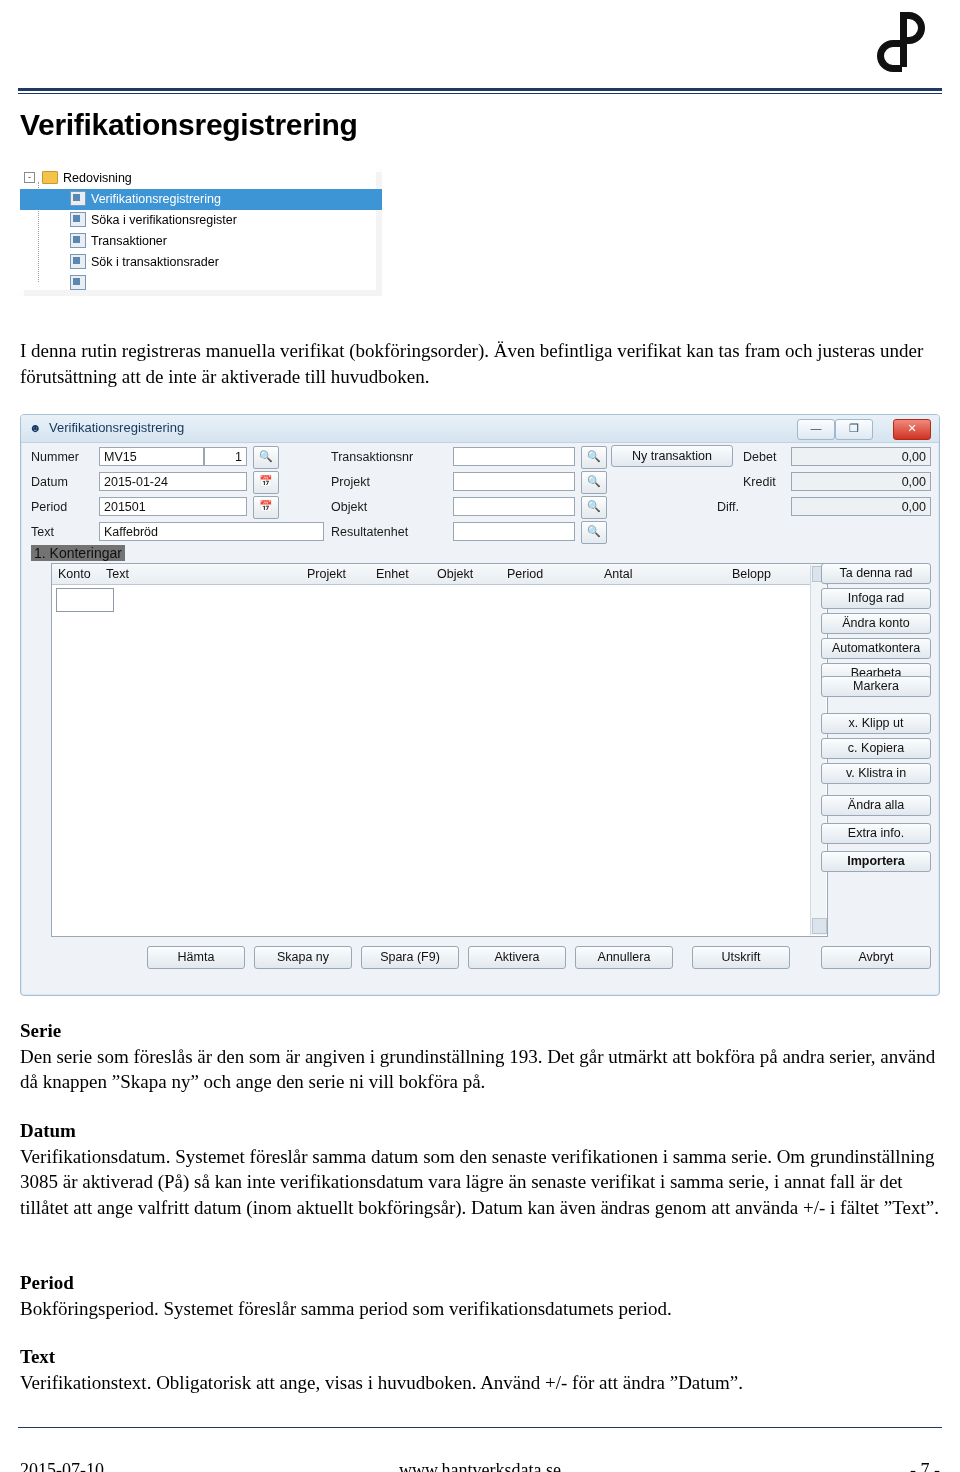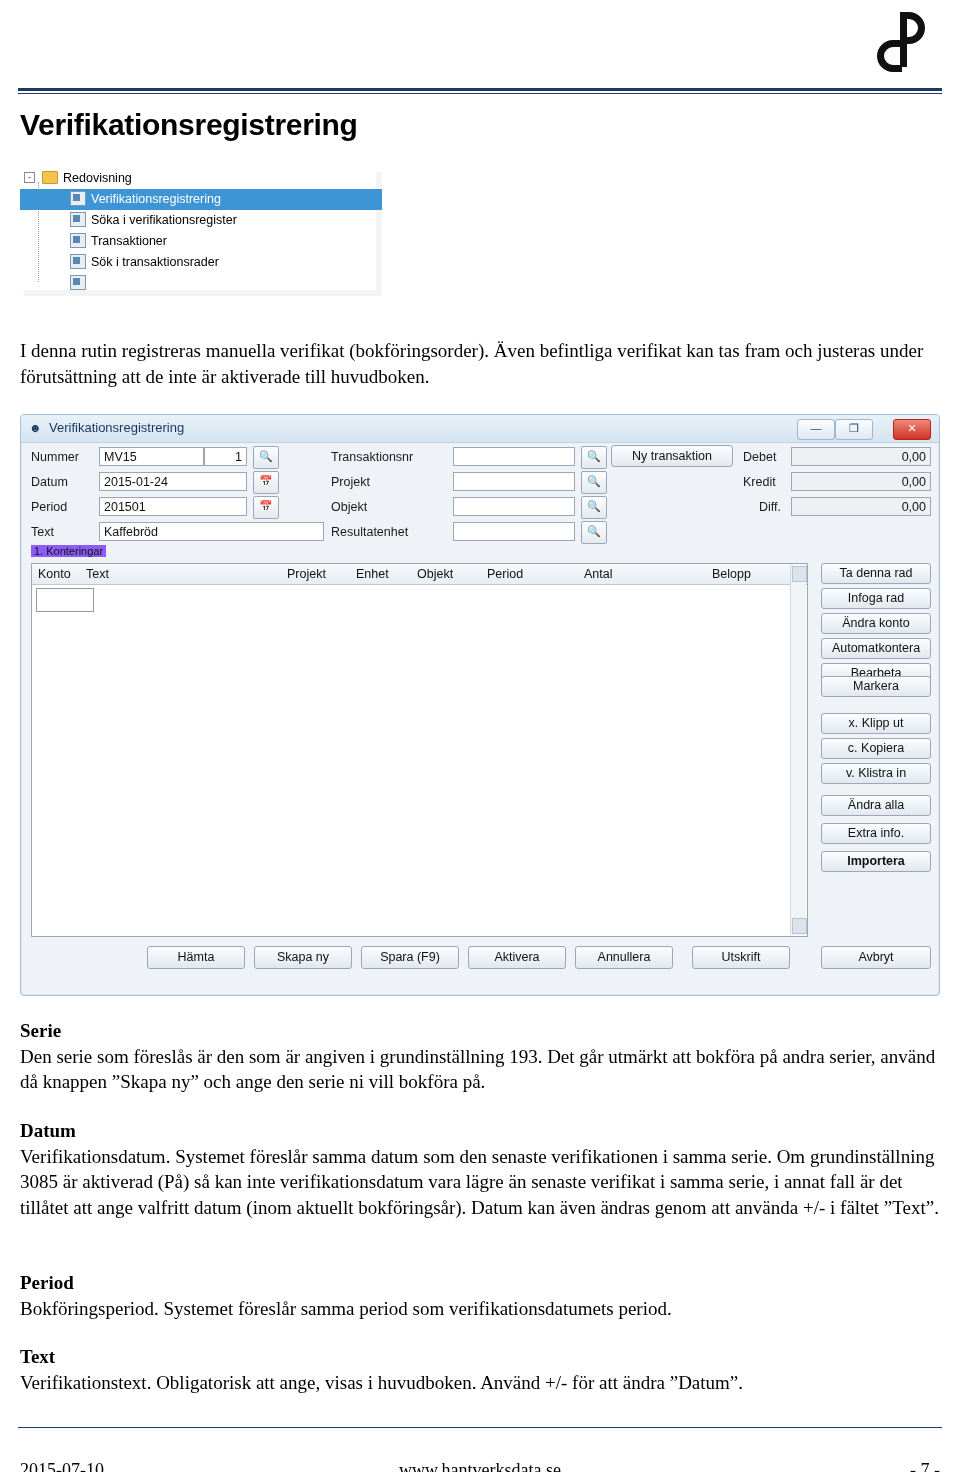--- a/index.html
+++ b/index.html
@@ -92,23 +92,23 @@
   .inp.num{text-align:right;}
   .mini-btn{
     position:absolute;width:24px;height:21px;border:1px solid #9aa7b4;border-radius:2px;
     background:linear-gradient(to bottom,#fdfefe,#e3e9ee);text-align:center;line-height:19px;font-size:11px;color:#2b4a68;
   }
   .btn{
     position:absolute;border:1px solid #9aa7b4;border-radius:3px;
     background:linear-gradient(to bottom,#fbfdfe,#e1e8ee);
     text-align:center;font-size:12.5px;color:#111;box-sizing:border-box;
   }
-  .grp-label{position:absolute;font-size:11px;color:#111;background:#8b5cf6;padding:0 3px;}
+  .grp-label{position:absolute;font-size:14px;color:#111;background:#737373;padding:0 3px;}
   .grid{
-    position:absolute;background:#fff;border:1px solid #9aa7b4;
+    position:absolute;background:#fff;border:1px solid #9aa7b4;margin-left:20px;
   }
   .grid-head{
     position:absolute;left:0;top:0;right:0;height:20px;
     background:linear-gradient(to bottom,#f7f9fb,#e7edf2);border-bottom:1px solid #bcc7d2;
   }
   .grid-head span{position:absolute;top:3px;font-size:12.5px;color:#111;}
   .cellbox{position:absolute;left:4px;top:24px;width:56px;height:22px;border:1px solid #8f9aa6;background:#fff;}
   .vscroll{position:absolute;right:1px;top:1px;width:15px;bottom:1px;background:#f0f4f7;border-left:1px solid #cfd9e2;}
   .vscroll .thumb{position:absolute;left:1px;width:13px;height:14px;background:#dbe4ec;border:1px solid #b9c6d2;}
 
@@ -215,21 +215,21 @@
     <div class="field-label" style="left:310px;top:110px;">Resultatenhet</div>
     <div class="inp" style="left:432px;top:107px;width:122px;"></div>
     <div class="mini-btn" style="left:560px;top:106px;">🔍</div>
 
     <div class="btn" style="left:590px;top:30px;width:122px;height:22px;line-height:20px;">Ny transaktion</div>
 
     <div class="field-label" style="left:722px;top:35px;">Debet</div>
     <div class="inp ro num" style="left:770px;top:32px;width:140px;">0,00</div>
     <div class="field-label" style="left:722px;top:60px;">Kredit</div>
     <div class="inp ro num" style="left:770px;top:57px;width:140px;">0,00</div>
-    <div class="field-label" style="left:738px;top:85px;">Diff.</div>
+    <div class="field-label" style="left:696px;top:85px;">Diff.</div>
     <div class="inp ro num" style="left:770px;top:82px;width:140px;">0,00</div>
 
     <div class="grp-label" style="left:10px;top:130px;">1. Konteringar</div>
 
     <div class="grid" style="left:10px;top:148px;width:775px;height:372px;">
       <div class="grid-head">
         <span style="left:6px;">Konto</span>
         <span style="left:54px;">Text</span>
         <span style="left:255px;">Projekt</span>
         <span style="left:324px;">Enhet</span>

